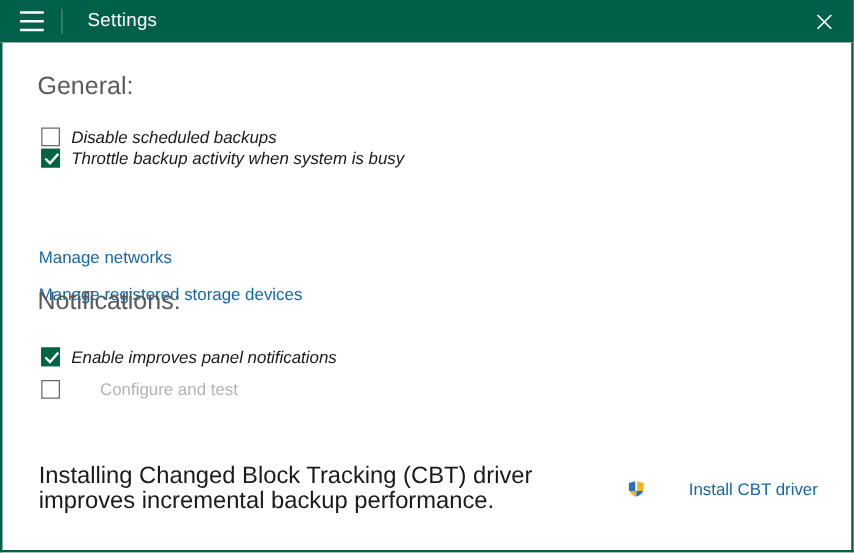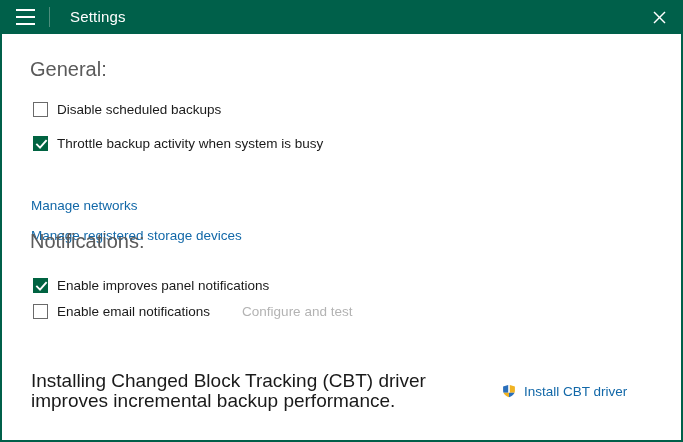--- a/index.html
+++ b/index.html
@@ -117,21 +117,21 @@
   .heading-notifications { top: 196px; }
 
   .check-row {
     position: absolute;
     left: 31px;
     display: flex;
     align-items: center;
     height: 18px;
   }
   .row-disable   { top: 66px; }
-  .row-throttle  { top: 100px; }
+  .row-throttle  { top: 83px; }
   .row-control   { top: 242px; }
   .row-email     { top: 268px; }
 
   .checkbox {
     width: 15px;
     height: 15px;
     box-sizing: border-box;
     border: 1px solid #6a6a6a;
     background: #ffffff;
     flex: 0 0 auto;
@@ -147,20 +147,21 @@
     left: 1px;
     top: 1px;
   }
 
   .check-label {
     margin-left: 9px;
     font-size: 13.5px;
     color: #1a1a1a;
     white-space: nowrap;
     cursor: default;
+    font-style: italic;
   }
 
   .link {
     position: absolute;
     left: 29px;
     color: #1268a8;
     font-size: 13.5px;
     white-space: nowrap;
     cursor: pointer;
     text-decoration: none;
@@ -186,20 +187,21 @@
     line-height: 20px;
   }
 
   .cbt-link-wrap {
     position: absolute;
     left: 499px;
     top: 349px;
     display: flex;
     align-items: center;
     cursor: pointer;
+    gap: 27px;
   }
   .shield-icon {
     width: 16px;
     height: 16px;
     flex: 0 0 auto;
     display: block;
   }
   .cbt-link-text {
     margin-left: 7px;
     color: #1268a8;
@@ -257,21 +259,20 @@
         <div class="checkbox checked">
           <svg width="13" height="13" viewBox="0 0 13 13" aria-hidden="true">
             <polyline points="2,6.6 5,9.6 11,2.8" fill="none" stroke="#ffffff" stroke-width="1.9" stroke-linecap="square" stroke-linejoin="miter"></polyline>
           </svg>
         </div>
         <div class="check-label">Enable improves panel notifications</div>
       </div>
 
       <div class="check-row row-email">
         <div class="checkbox"></div>
-        <div class="check-label">Enable email notifications</div>
         <div class="link-disabled">Configure and test</div>
       </div>
 
       <div class="cbt-text">Installing Changed Block Tracking (CBT) driver improves incremental backup performance.</div>
 
       <div class="cbt-link-wrap">
         <svg class="shield-icon" viewBox="0 0 16 16" aria-hidden="true">
           <path d="M8 0.6 L15 2.6 L15 7.6 C15 11.4 11.9 14.3 8 15.5 C4.1 14.3 1 11.4 1 7.6 L1 2.6 Z" fill="#ffffff"></path>
           <path d="M8 1.7 L2.1 3.4 L2.1 7.6 C2.1 8.4 2.25 9.1 2.5 9.8 L7.2 9.8 L7.2 1.95 Z" fill="#2a6fbb"></path>
           <path d="M8 1.7 L13.9 3.4 L13.9 7.6 C13.9 8.4 13.75 9.1 13.5 9.8 L8.8 9.8 L8.8 1.95 Z" fill="#f0b323"></path>

